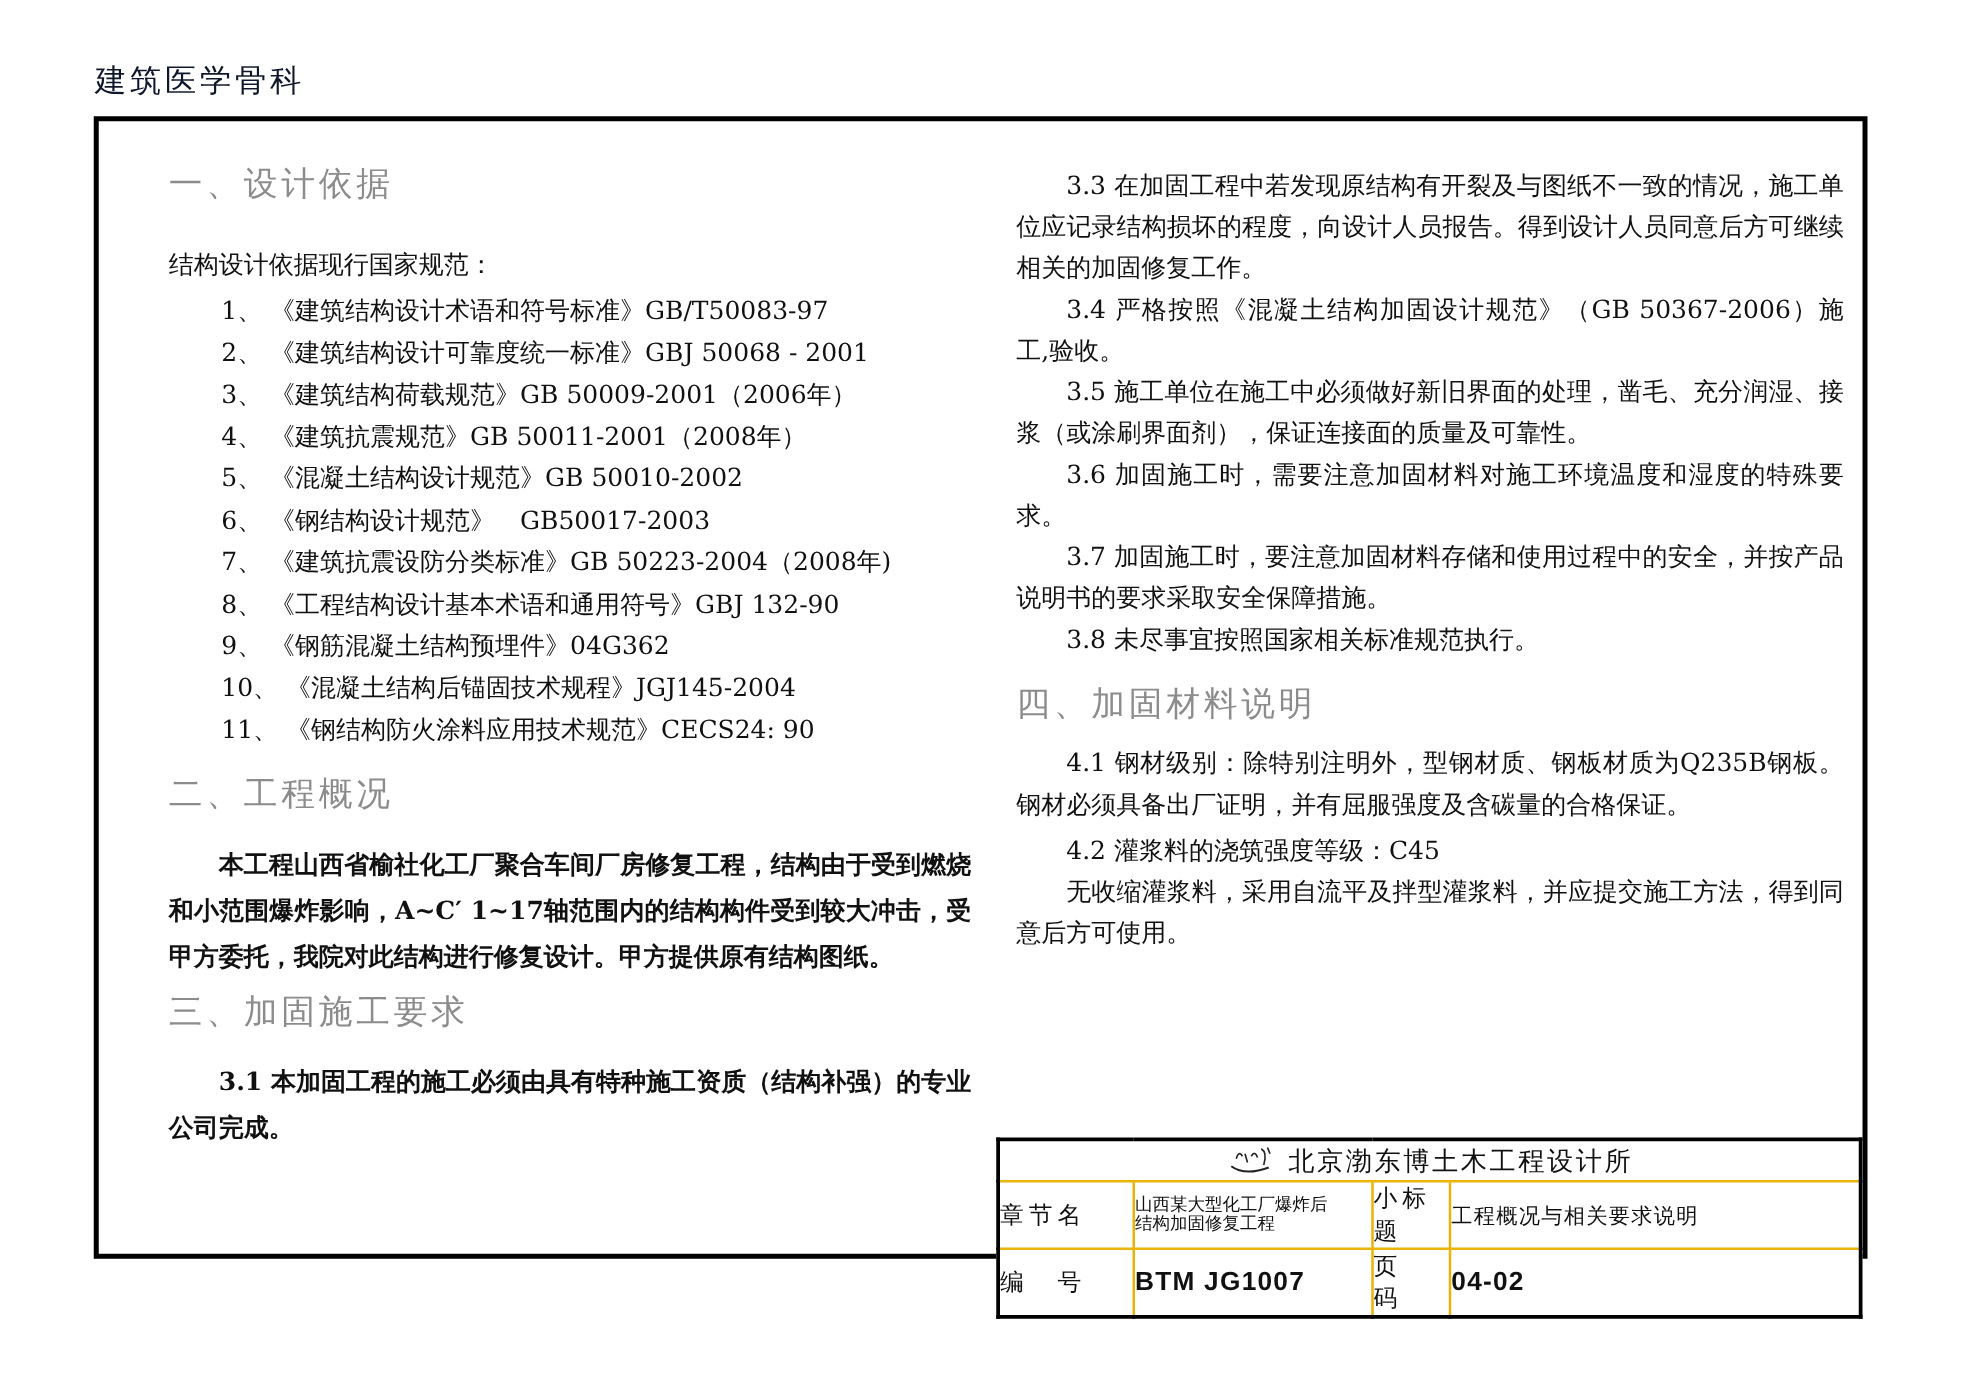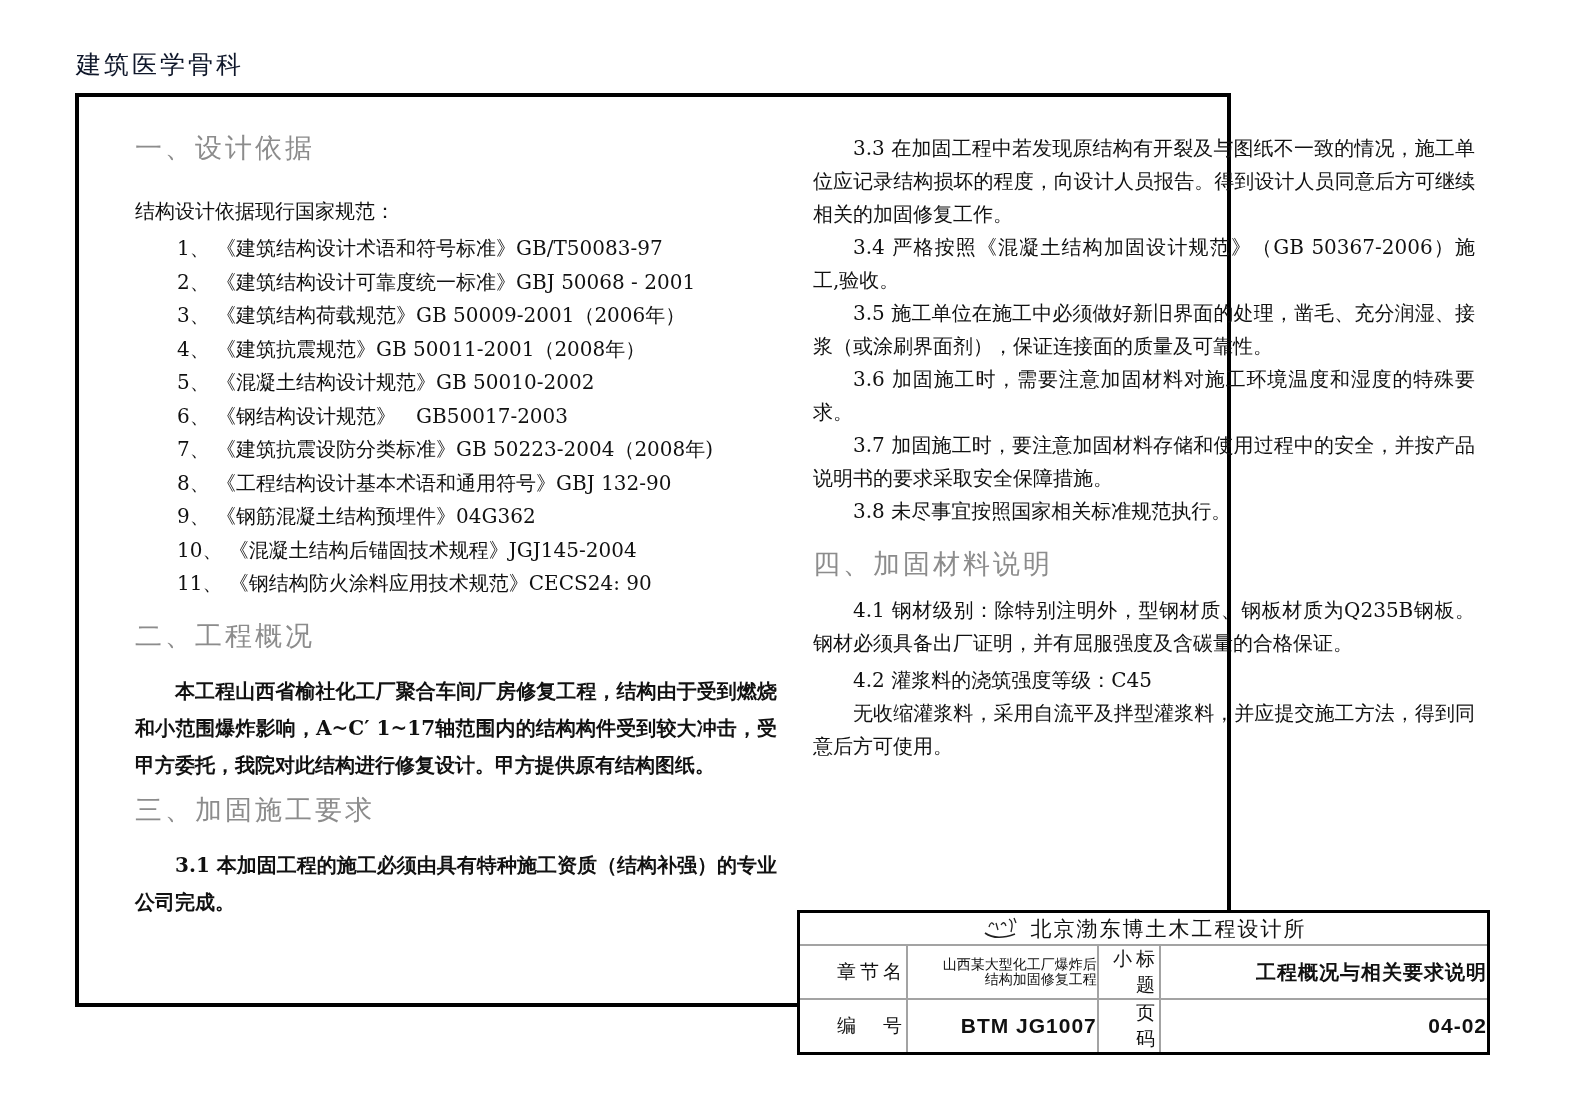--- a/index.html
+++ b/index.html
@@ -5,21 +5,21 @@
   html,body{margin:0;padding:0;background:#fff;}
   .page{
     position:relative;width:1571px;height:1098px;background:#fff;overflow:hidden;
     font-family:"DejaVu Serif","Liberation Serif",serif;color:#111;
   }
   .top-note{
     position:absolute;left:76px;top:50px;font-size:25px;color:#0f172a;
     letter-spacing:3px;line-height:30px;
   }
   .sheet{
-    position:absolute;left:75px;top:93px;width:1156px;height:914px;
+    position:absolute;left:75px;top:93px;width:1419px;height:914px;
     border:4px solid #000;box-sizing:border-box;
   }
   .col-left{position:absolute;left:56px;top:33px;width:642px;}
   .col-right{position:absolute;left:734px;top:35px;width:662px;}
   .sec{
     font-size:27px;color:#8c8c8c;font-weight:normal;letter-spacing:3px;
     margin:0;line-height:36px;
   }
   .intro{margin:30px 0 0 0;font-size:20px;line-height:30px;}
   .stds{margin-top:6px;}
@@ -29,28 +29,28 @@
   .sec-3{margin-top:8px;}
   .para{font-size:20px;line-height:33px;text-indent:2em;margin:0;text-align:justify;}
   .sec-4{margin-top:18px;}
   .m12{margin-top:12px;}
   .m4{margin-top:4px;}
   .titleblock{
     position:absolute;left:797px;top:910px;width:693px;
     border-collapse:collapse;table-layout:fixed;background:#fff;
   }
   .titleblock{border:3px solid #000;}
-  .titleblock td{border:2px solid #a3a3a3;padding:0;text-align:right;vertical-align:middle;overflow:hidden;}
+  .titleblock td{border:2px solid #eab308;padding:0;text-align:left;vertical-align:middle;overflow:hidden;}
   .company-cell{height:31px;font-size:21px;letter-spacing:2px;}
   .company-wrap{display:flex;align-items:center;justify-content:center;gap:10px;}
   .tb-label{font-size:19px;letter-spacing:4px;}
   .tb-row2{height:32px;}
   .tb-row3{height:27px;}
   .tb-small{font-size:14px;line-height:15px;}
-  .tb-value{font-size:20px;letter-spacing:1px;font-weight:bold;}
+  .tb-value{font-size:17px;letter-spacing:1px;}
   .tb-code{
     font-family:"Liberation Sans","DejaVu Sans",sans-serif;
     font-weight:bold;font-size:21px;letter-spacing:1px;
   }
   .logo-svg{display:block;}
 </style>
 </head>
 <body>
 
 <div class="page">

